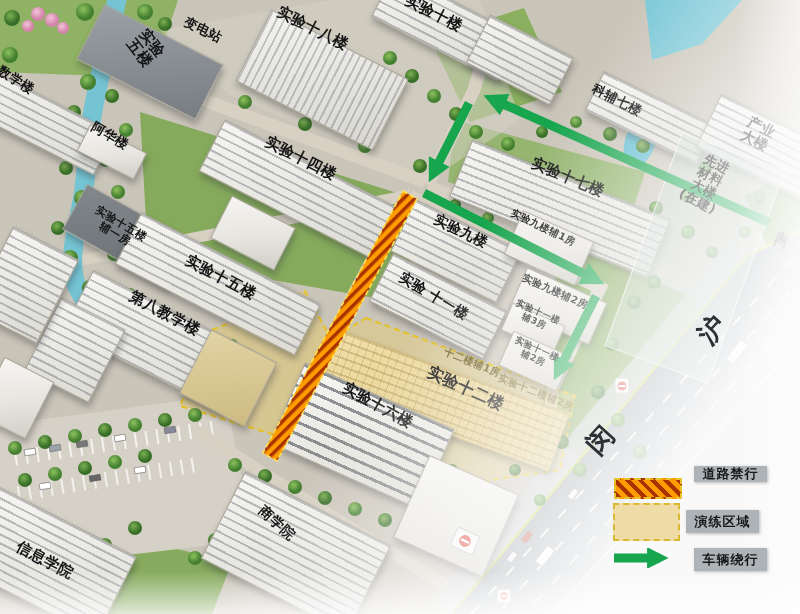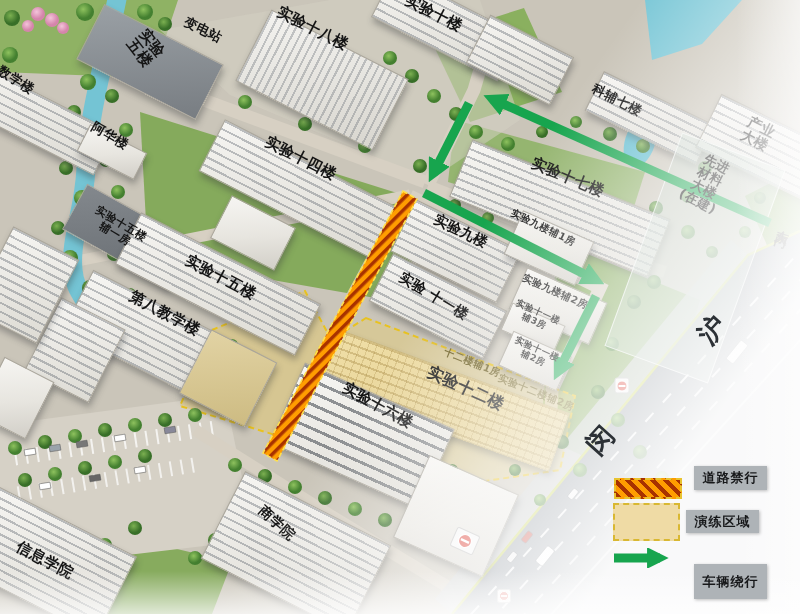--- a/index.html
+++ b/index.html
@@ -322,26 +322,26 @@
   <div class="map-label" style="left:45px;top:560px;font-size:15px;transform:translate(-50%,-50%) rotate(28deg);">信息学院</div>
   <div class="map-label" style="left:277px;top:523px;font-size:14px;transform:translate(-50%,-50%) rotate(42deg);">商学院</div>
 
   <div id="haze"></div>
 
   <div class="road-label" style="left:712px;top:330px;font-size:27px;transform:translate(-50%,-50%) rotate(-48deg);">沪</div>
   <div class="road-label" style="left:600px;top:440px;font-size:27px;transform:translate(-50%,-50%) rotate(-48deg);">闵</div>
 
   <div id="legend">
     <div class="sw1"></div>
-    <div class="lg-box" style="left:694px;top:466px;width:73px;height:24px;">道路禁行</div>
+    <div class="lg-box" style="left:694px;top:466px;width:73px;height:16px;">道路禁行</div>
     <div class="sw2"></div>
     <div class="lg-box" style="left:686px;top:510px;width:73px;height:23px;">演练区域</div>
     <svg width="70" height="20" style="left:610px;top:548px;">
       <defs>
           <marker id="ah2" viewBox="0 0 10 10" refX="6" refY="5" markerWidth="2.4" markerHeight="2.4" orient="auto">
         <path d="M0,0 L10,5 L0,10 z" fill="#17a54e"></path>
           </marker>
         </defs>
       <path d="M4,10 L50,10" stroke="#17a54e" stroke-width="9" marker-end="url(#ah2)"></path>
     </svg>
-    <div class="lg-box" style="left:694px;top:564px;width:73px;height:35px;">车辆绕行</div>
+    <div class="lg-box" style="left:694px;top:548px;width:73px;height:23px;">车辆绕行</div>
   </div>
 </div>
 
 </body></html>

